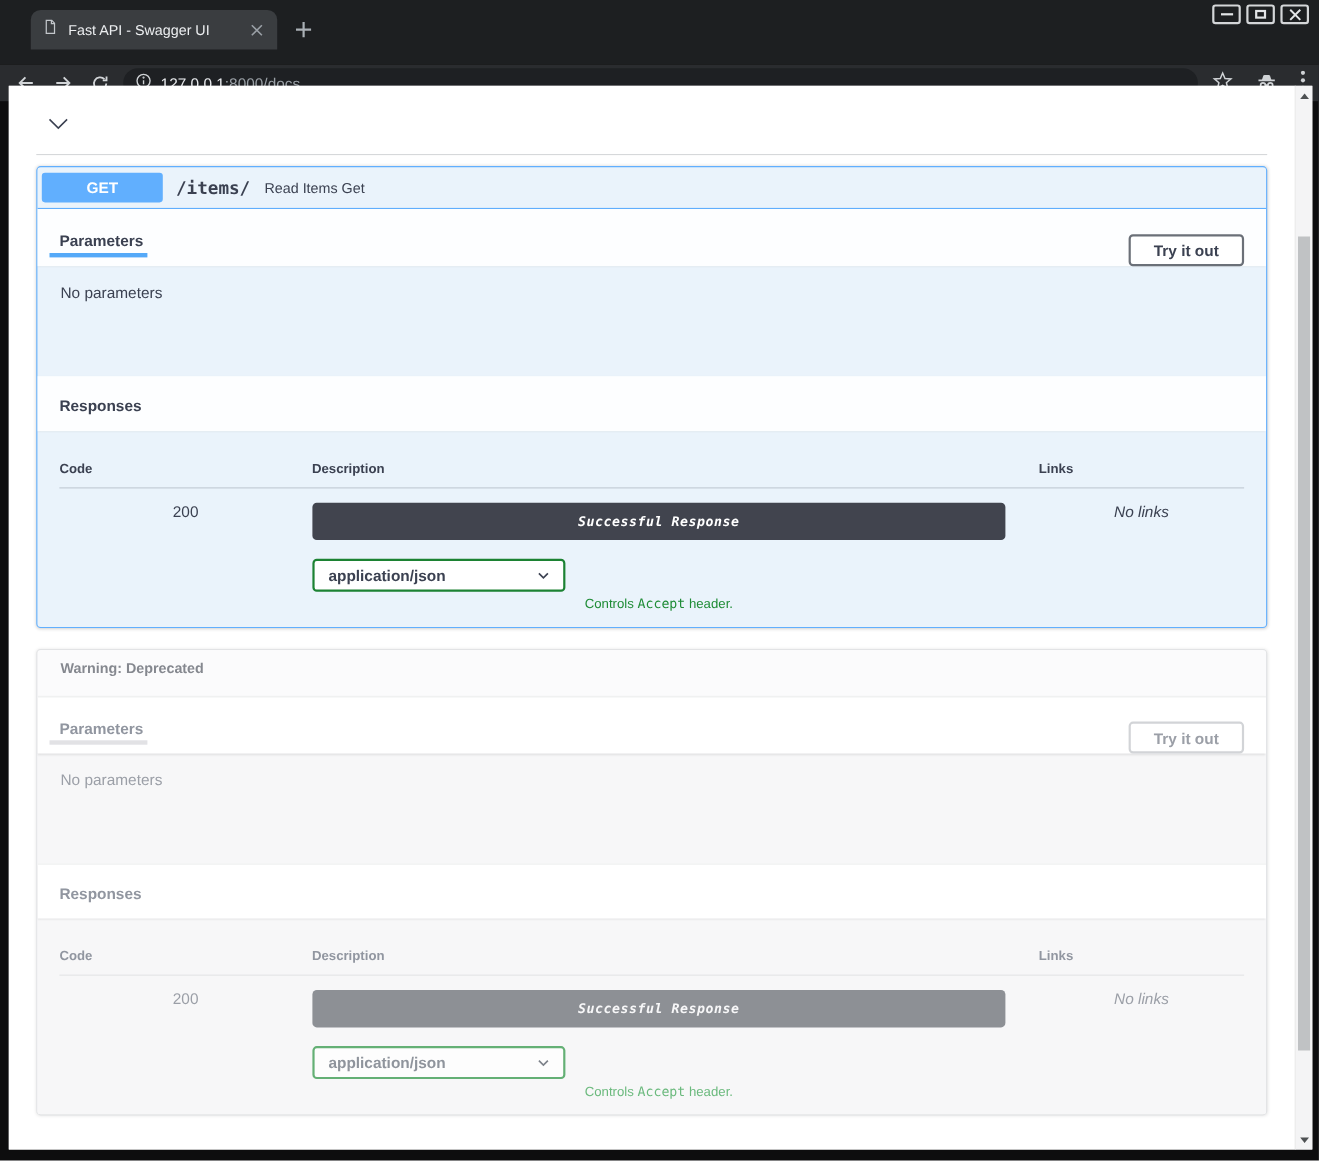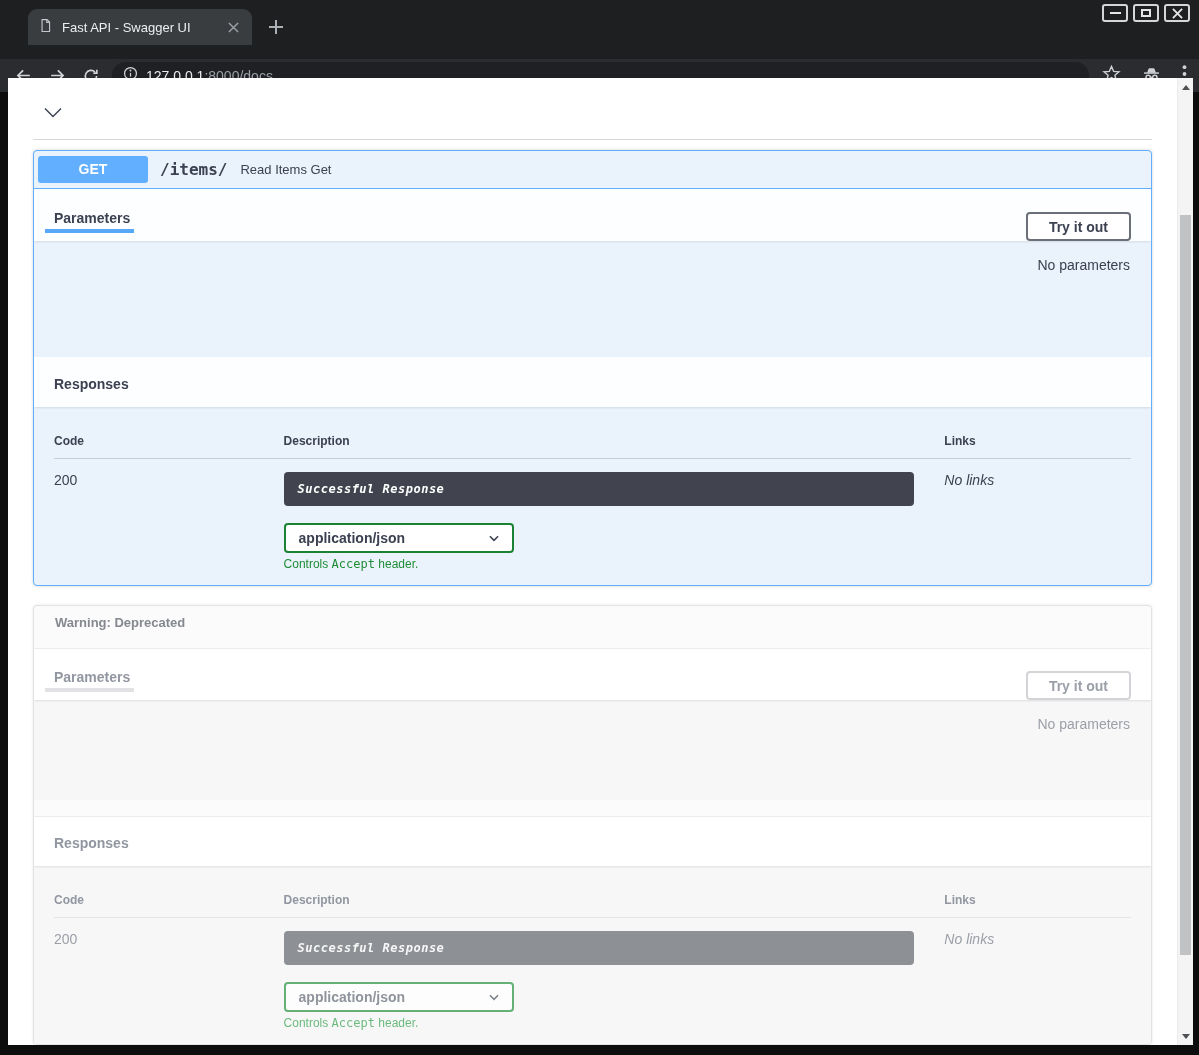--- a/index.html
+++ b/index.html
@@ -60,28 +60,28 @@
   }
   .ep-path { font-family:"DejaVu Sans Mono", monospace; font-weight:bold; font-size:16px; margin-left:12px; }
   .ep-summary { font-size:13px; margin-left:13px; }
   .section-header { display:flex; align-items:flex-end; padding:0 20px; height:52px; background:rgba(255,255,255,.88); box-shadow:0 1px 2px rgba(0,0,0,.1); position:relative; }
   .sec-title { font-size:14px; font-weight:bold; position:relative; padding:15px 0; cursor:pointer; }
   .sec-title.tab-active:after { content:""; position:absolute; left:-9px; right:-4px; bottom:8px; height:4px; }
   .tryout-btn {
     margin-left:auto; background:#fff; border-radius:4px; font-weight:bold; font-size:14px;
     padding:4px 21px; height:29px; cursor:pointer;
   }
-  .no-params { height:100px; padding:16px 21px; font-size:14px;text-align:right; }
-  .resp-header { height:50px;margin-top:16px; }
+  .no-params { height:100px; padding:16px 21px; font-size:14px; }
+  .resp-header { height:50px; }
   .responses-inner { padding:27px 20px 14px; }
   .resp-thead { display:flex; font-size:12px; font-weight:bold; padding-bottom:10px; border-bottom:1px solid rgba(89,97,110,.25); }
   .col-code { width:230px; }
   .col-desc { width:662px; padding-right:30px; }
   .col-links { width:187px; }
-  .resp-row { display:flex; padding-top:13px; font-size:14px; }
+  .resp-row { display:flex; padding-top:13px; font-size:14px;text-align:center; }
   .resp-box {
     border-radius:4px; padding:10px 14px; font-family:"DejaVu Sans Mono", monospace;
     font-style:italic; font-weight:bold; font-size:12px; letter-spacing:.5px;
   }
   .no-links { font-style:italic; }
   .media-select {
     margin-top:17px; width:230px; height:30px; border-radius:4px; background:#fff;
     display:flex; align-items:center; justify-content:space-between; padding:0 11px 0 13px;
     font-weight:bold; font-size:14px; cursor:pointer;
   }

